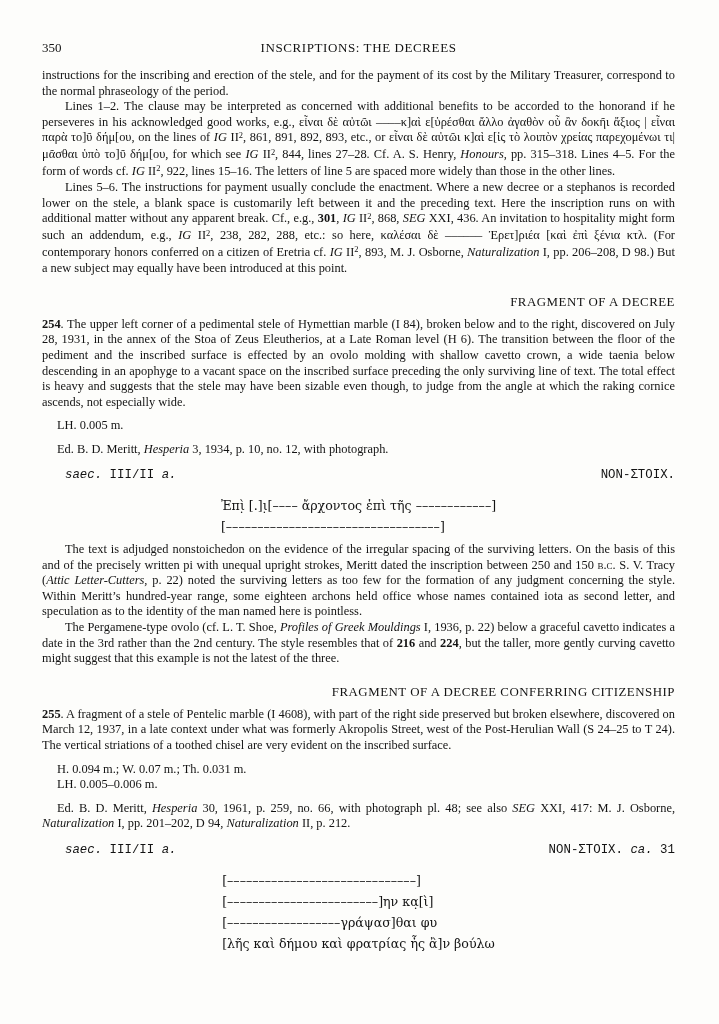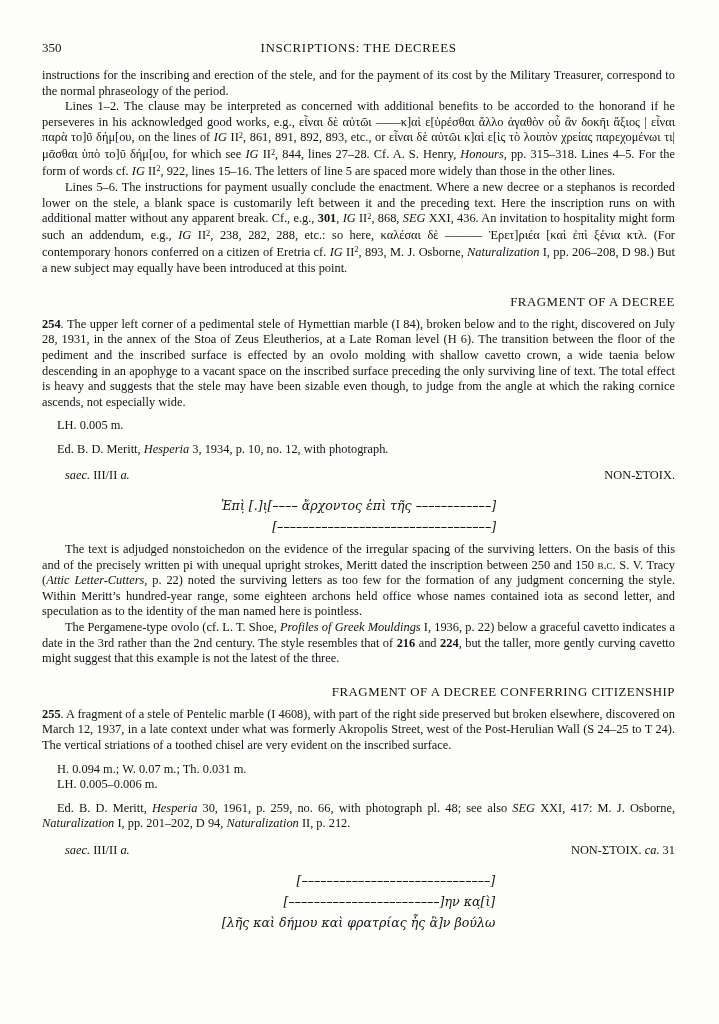--- a/index.html
+++ b/index.html
@@ -18,27 +18,27 @@
   .indent { text-indent:23px; }
   .sechead {
     font-size:12.9px; font-weight:normal; text-align:right;
     margin:18px 0 7px 0; letter-spacing:0.5px;
   }
   .measblock { margin-top:8px; }
   .meas { text-indent:15px; text-align:left; }
   .ed { margin-top:8px; text-indent:15px; }
   .daterow {
     display:flex; justify-content:space-between; margin-top:11px;
-    font-size:12.4px; line-height:15.6px; padding-left:23px;
+    font-size:12.4px; line-height:15.6px; padding-left:23px;font-family:Liberation Mono, monospace;
   }
   .inscr {
     text-align:center; margin:11px 0 5px 0;
     font-family:"DejaVu Serif",serif; font-size:12.6px; line-height:21px;
   }
-  .inscr-inner { display:inline-block; text-align:right;font-style:italic; }
+  .inscr-inner { display:inline-block; text-align:left; }
   .it  { font-style:italic; }
   .bd  { font-weight:bold; }
   .sup { font-size:0.68em; position:relative; top:-0.38em; }
   .sc  { font-variant:small-caps; }
 </style>
 </head>
 <body>
 
 <div class="page">
 
@@ -85,17 +85,18 @@
 
   <div class="daterow">
     <span><span class="it">saec.</span><span> III/II </span><span class="it">a.</span></span>
     <span><span>NON-ΣΤΟΙΧ. </span><span class="it">ca.</span><span> 31</span></span>
   </div>
 
   <div class="inscr">
     <div class="inscr-inner">
       <div>[––––––––––––––––––––––––––––––]</div>
       <div>[––––––––––––––––––––––––]ην κα̣[ὶ]</div>
+      <div>[––––––––––––––––––γράψασ]θαι φυ</div>
       <div>[λῆς καὶ δήμου καὶ φρατρίας ἧς ἂ]ν βούλω</div>
     </div>
   </div>
 
 </div>
 
 </body></html>

